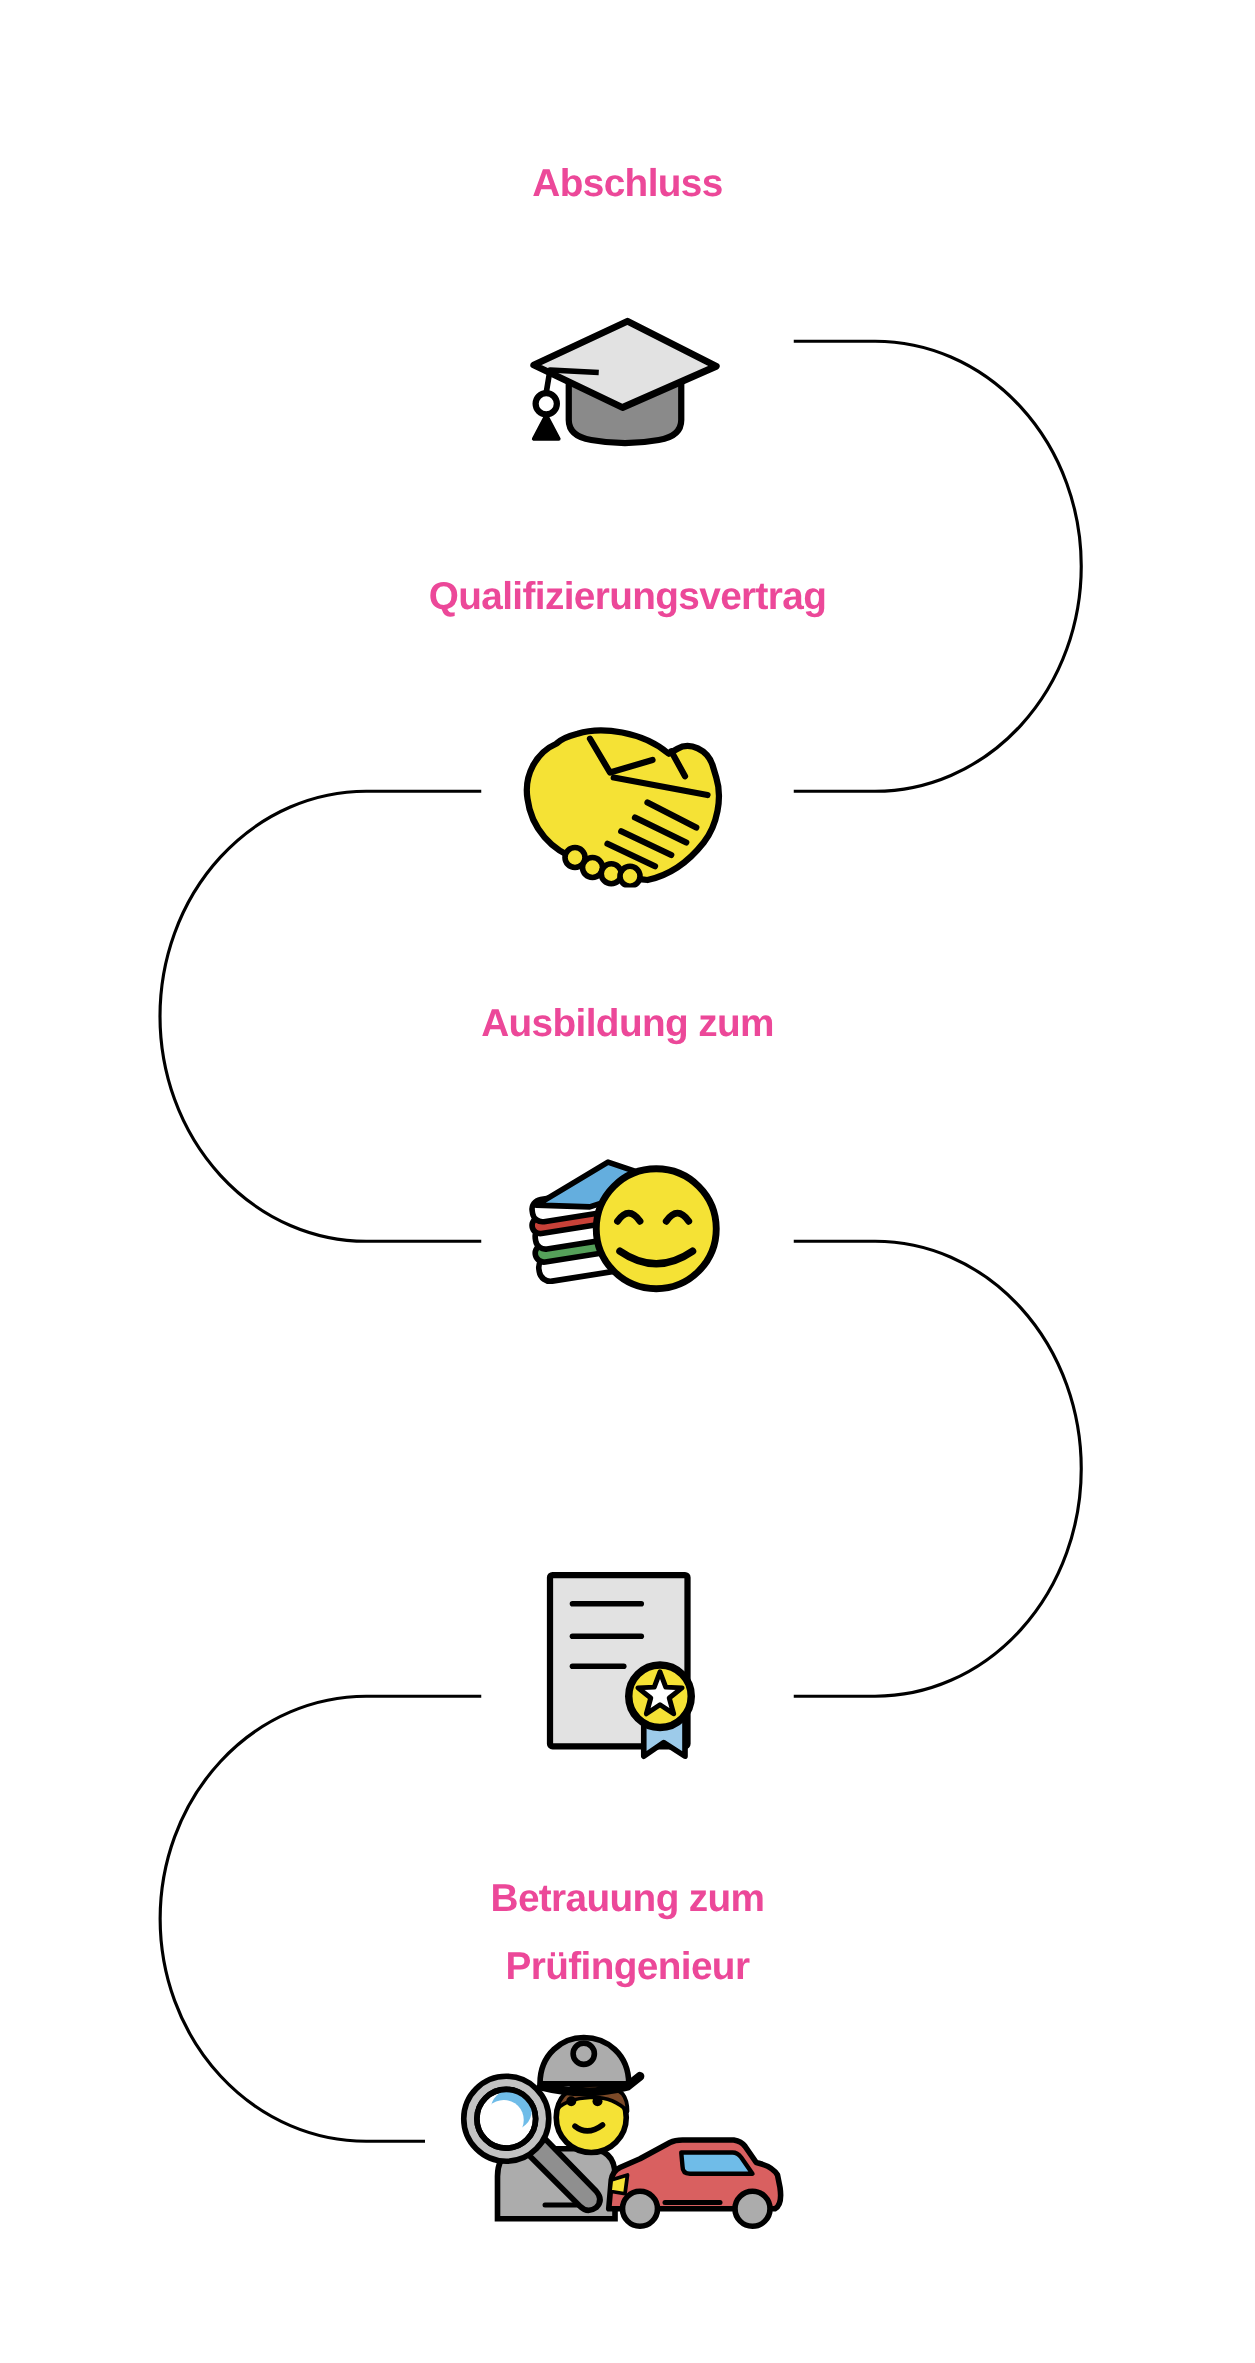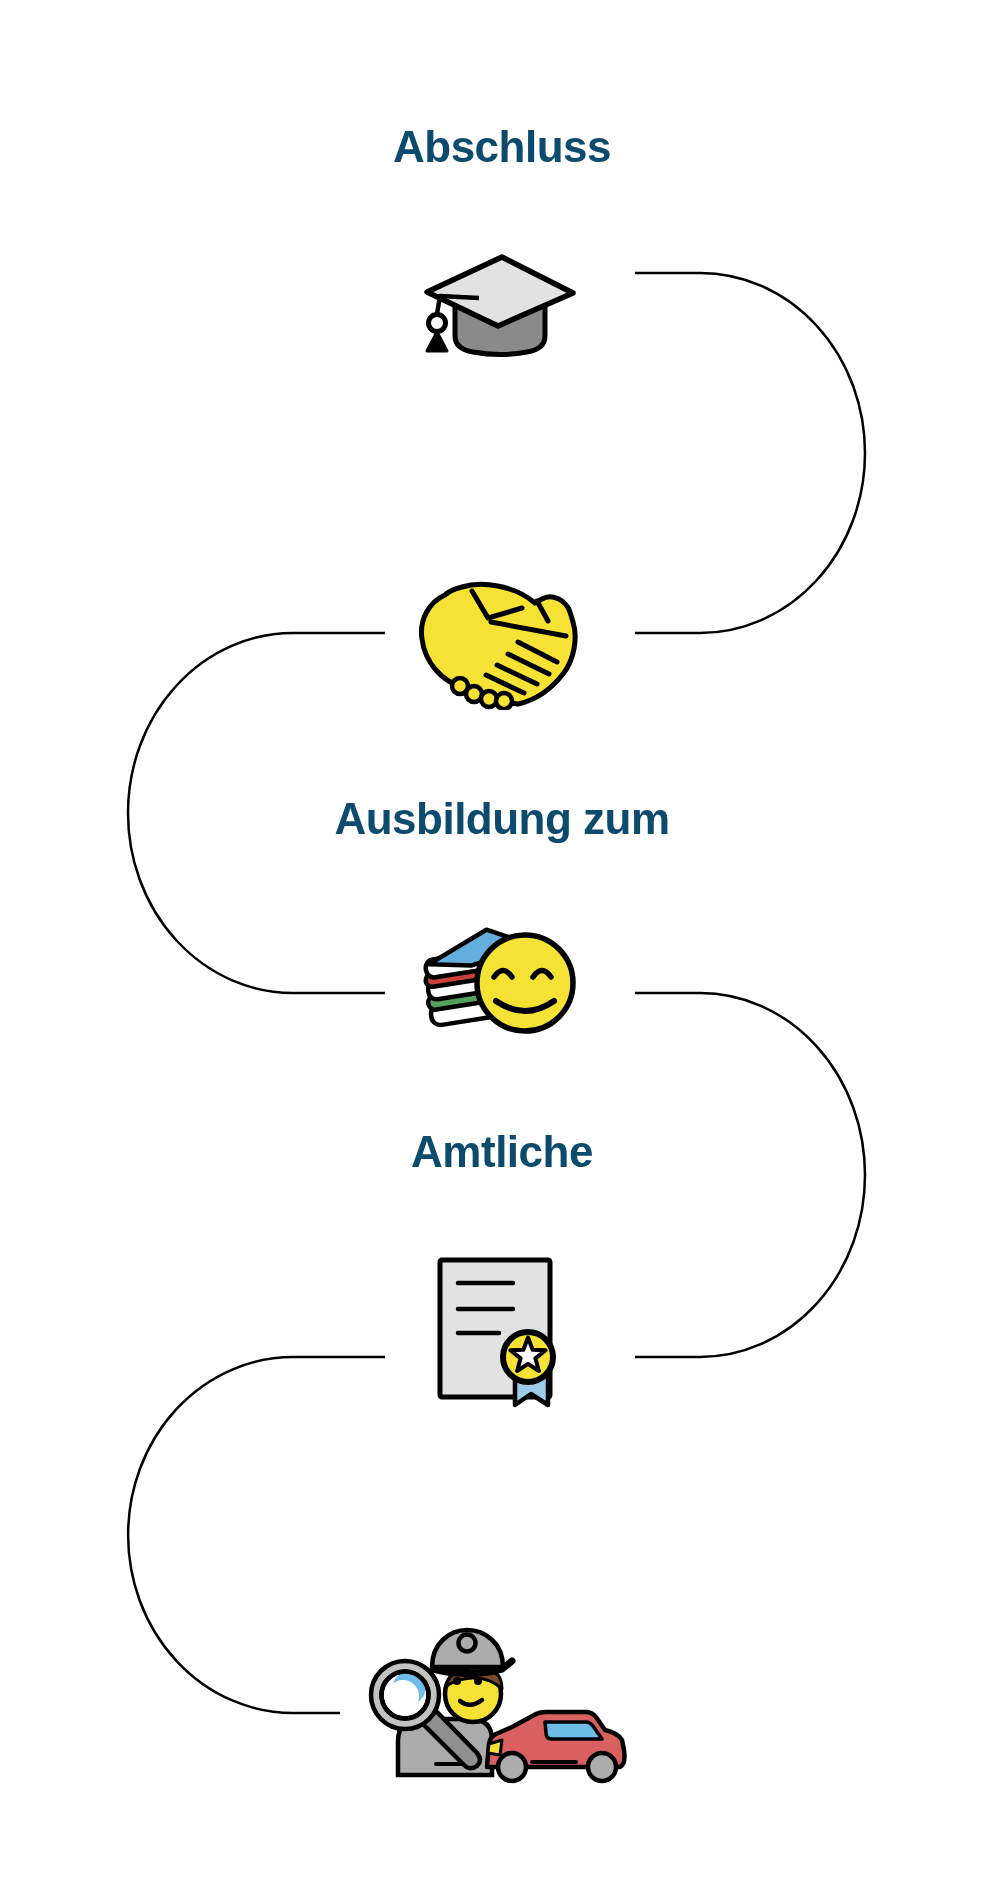--- a/index.html
+++ b/index.html
@@ -3,21 +3,21 @@
 <meta charset="utf-8">
 <style>
   html,body{margin:0;padding:0;background:#fff;}
   .canvas{
     position:relative;width:1004px;height:1890px;background:#fff;
     font-family:"Liberation Sans",sans-serif;overflow:hidden;
   }
   .connector-svg{position:absolute;left:0;top:0;width:1004px;height:1890px;}
   .step-title{
     position:absolute;left:0;width:100%;margin:0;text-align:center;
-    font-size:44px;line-height:54px;font-weight:700;color:#0c4a6e;
+    font-size:31px;line-height:54px;font-weight:700;color:#ec4899;
     letter-spacing:-0.5px;
   }
   .step-title span{display:block;}
   .icon-box{position:absolute;background:#fff;}
   .icon-box svg{display:block;width:100%;height:100%;}
   .t1{top:120px}.t2{top:450px}.t3{top:792px}.t4{top:1125px}.t5{top:1492px}
   .b1{left:385px;top:248px;width:250px;height:112px}
   .b2{left:385px;top:578px;width:250px;height:132px}
   .b3{left:385px;top:926px;width:250px;height:110px}
   .b4{left:385px;top:1253px;width:250px;height:164px}
@@ -39,20 +39,21 @@
     <svg viewBox="0 0 250 112">
       <path d="M 70,46 L 70,88 Q 70,101 88,104 Q 115,109 142,104 Q 160,101 160,88 L 160,46 Z" stroke="#000" stroke-width="5" fill="#8A8A8A"></path>
       <path d="M 117,9 L 188,45 L 113,78 L 42,44 Z" stroke="#000" stroke-width="5.5" stroke-linejoin="round" fill="#E2E2E2"></path>
       <path d="M 94,50 L 55,48 L 52,66" fill="none" stroke="#000" stroke-width="4.5" stroke-linejoin="round"></path>
       <circle cx="52" cy="75" r="8.5" stroke="#000" stroke-width="5" fill="#FFFFFF"></circle>
       <path d="M 52,84 L 42,103 L 62,103 Z" fill="#000" stroke="#000" stroke-width="3" stroke-linejoin="round"></path>
     </svg>
   </div>
 
   <h2 class="step-title t2">
+    <span>Qualifizierungsvertrag</span>
   </h2>
   <div class="icon-box b2">
     <svg viewBox="0 0 250 132">
       <path d="M 60,17 C 44,24 34,42 37,61 C 40,85 57,103 77,109 C 97,117 119,125 133,126 C 152,122 167,110 178,96 C 189,82 193,60 188,44 L 185,34 C 181,22 167,15 157,21 L 150,25 C 129,7 96,3 77,9 C 69,11 64,13 60,17 Z" stroke="#000" stroke-width="5" stroke-linejoin="round" fill="#F5E235"></path>
       <circle cx="75" cy="108" r="8" stroke="#000" stroke-width="4.5" fill="#F5E235"></circle>
       <circle cx="89" cy="116" r="8" stroke="#000" stroke-width="4.5" fill="#F5E235"></circle>
       <circle cx="104" cy="121" r="8" stroke="#000" stroke-width="4.5" fill="#F5E235"></circle>
       <circle cx="119" cy="123" r="8" stroke="#000" stroke-width="4.5" fill="#F5E235"></circle>
       <path d="M 87,13 L 103,40 L 137,30" fill="none" stroke="#000" stroke-width="5" stroke-linecap="round" stroke-linejoin="round"></path>
       <path d="M 106,44 L 181,58" fill="none" stroke="#000" stroke-width="5" stroke-linecap="round"></path>
@@ -78,34 +79,37 @@
         <path d="M 48,32 L 110,7 L 154,30 L 90,40 Z" stroke="#000" stroke-width="4.5" stroke-linejoin="round" fill="#64AEDE"></path>
       </g>
       <circle cx="140" cy="57" r="48" stroke="#000" stroke-width="5.5" fill="#F5E235"></circle>
       <path d="M 109,51 Q 118,38 127,51" fill="none" stroke="#000" stroke-width="5.5" stroke-linecap="round"></path>
       <path d="M 148,51 Q 157,38 166,51" fill="none" stroke="#000" stroke-width="5.5" stroke-linecap="round"></path>
       <path d="M 111,75 Q 140,95 169,75" fill="none" stroke="#000" stroke-width="6" stroke-linecap="round"></path>
     </svg>
   </div>
 
   <h2 class="step-title t4">
-    <span>Amtliche</span>
   </h2>
   <div class="icon-box b4">
     <svg viewBox="0 0 250 164">
       <rect x="55" y="7" width="110" height="137" rx="2" stroke="#000" stroke-width="5" fill="#E2E2E2"></rect>
       <path d="M 73,30 H 128" stroke="#000" stroke-width="4.5" stroke-linecap="round"></path>
       <path d="M 73,56 H 128" stroke="#000" stroke-width="4.5" stroke-linecap="round"></path>
       <path d="M 73,80 H 114" stroke="#000" stroke-width="4.5" stroke-linecap="round"></path>
       <path d="M 130,120 L 163,120 L 163,152 L 146,141 L 130,152 Z" stroke="#000" stroke-width="4.5" stroke-linejoin="round" fill="#9DCBEA"></path>
       <circle cx="143" cy="104" r="25" stroke="#000" stroke-width="6" fill="#F5E235"></circle>
       <path d="M 143,84.5 L 147.6,96.7 L 160.6,97.3 L 150.4,105.4 L 153.9,118 L 143,110.8 L 132.1,118 L 135.6,105.4 L 125.4,97.3 L 138.4,96.7 Z" stroke="#000" stroke-width="4" stroke-linejoin="round" fill="#FFFFFF"></path>
     </svg>
   </div>
 
+  <h2 class="step-title t5">
+    <span>Betrauung zum</span>
+    <span>Prüfingenieur</span>
+  </h2>
   <div class="icon-box b5">
     <svg viewBox="0 0 290 165">
 
       <path d="M 58,152 L 58,118 Q 58,96 82,96 L 130,96 Q 152,96 152,117 L 152,152 Z" stroke="#000" stroke-width="4.5" fill="#ACACAC"></path>
       <path d="M 96,141 H 128" fill="none" stroke="#000" stroke-width="4" stroke-linecap="round"></path>
 
       <path d="M 83,101 L 96,88 L 137,130 Q 143,137 137,143 Q 130,148 124,142 Z" stroke="#000" stroke-width="4.5" stroke-linejoin="round" fill="#8F8F8F"></path>
 
       <circle cx="133" cy="71" r="28" stroke="#000" stroke-width="4.5" fill="#F5E235"></circle>
       <path d="M 106,64 Q 108,50 126,46 Q 146,42 158,52 Q 162,57 162,66 Q 150,54 132,55 Q 114,56 106,64 Z" stroke="#000" stroke-width="3" stroke-linejoin="round" fill="#7C4A28"></path>

